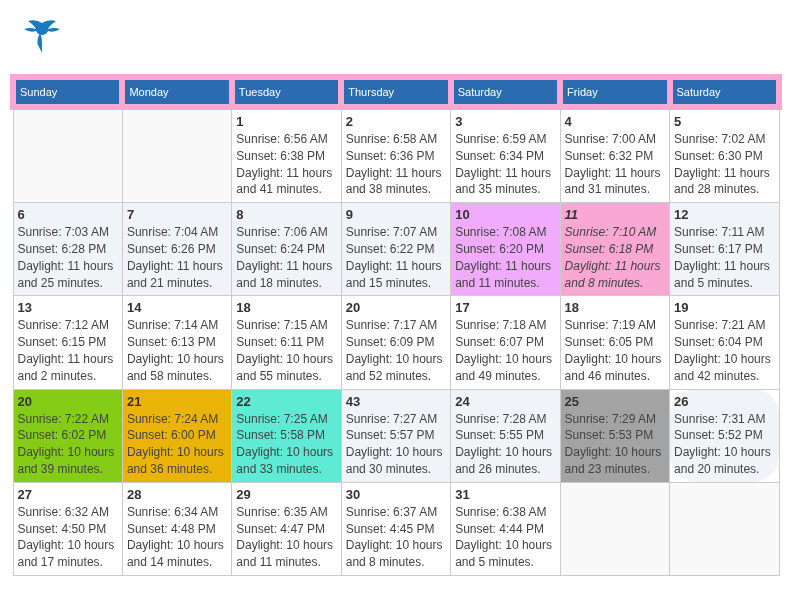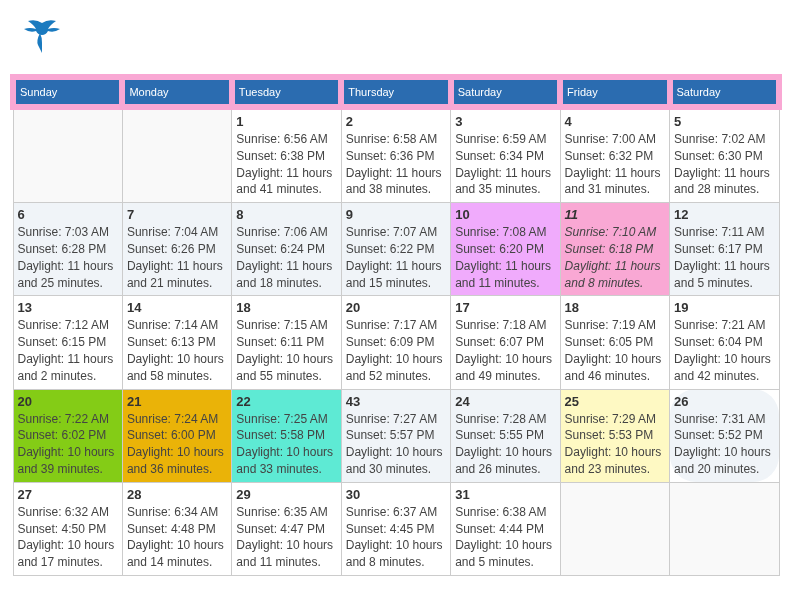--- a/index.html
+++ b/index.html
@@ -215,21 +215,21 @@
           <div class="day-info">Sunrise: 7:25 AM<br>Sunset: 5:58 PM<br>Daylight: 10 hours and 33 minutes.</div>
         </td>
         <td style="background: rgb(240, 244, 248);">
           <div class="day-number">43</div>
           <div class="day-info">Sunrise: 7:27 AM<br>Sunset: 5:57 PM<br>Daylight: 10 hours and 30 minutes.</div>
         </td>
         <td style="background: rgb(240, 244, 248);">
           <div class="day-number">24</div>
           <div class="day-info">Sunrise: 7:28 AM<br>Sunset: 5:55 PM<br>Daylight: 10 hours and 26 minutes.</div>
         </td>
-        <td style="background: #fef9c3;">
+        <td style="background: #a3a3a3;">
           <div class="day-number">25</div>
           <div class="day-info">Sunrise: 7:29 AM<br>Sunset: 5:53 PM<br>Daylight: 10 hours and 23 minutes.</div>
         </td>
         <td style="background: rgb(240, 244, 248); border-radius: 26px;">
           <div class="day-number">26</div>
           <div class="day-info">Sunrise: 7:31 AM<br>Sunset: 5:52 PM<br>Daylight: 10 hours and 20 minutes.</div>
         </td>
       </tr>
       <tr>
         <td>

